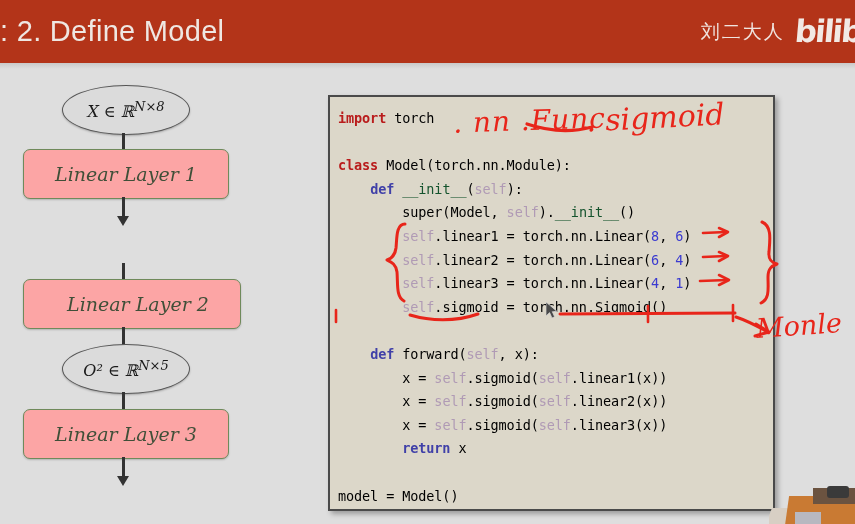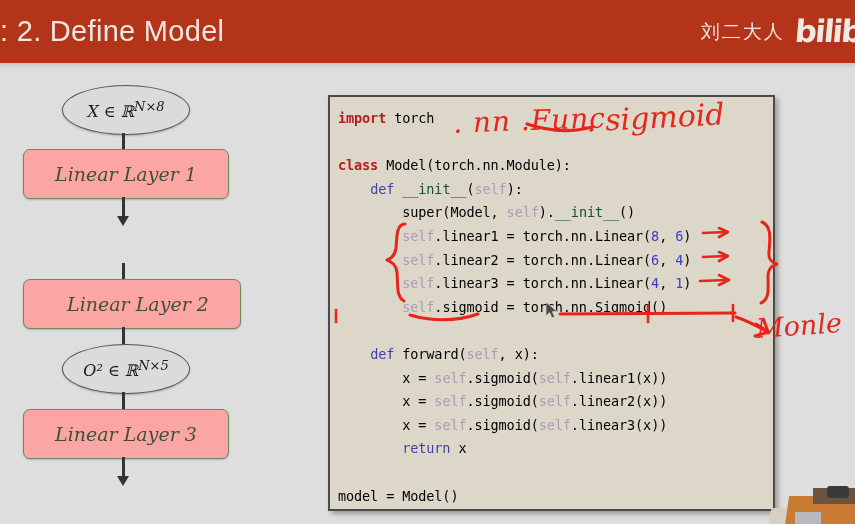--- a/index.html
+++ b/index.html
@@ -78,21 +78,21 @@
     overflow:hidden;
   }
   .code{
     position:absolute;left:8px;top:10px;
     font-family:"DejaVu Sans Mono", monospace;
     font-size:13.5px;line-height:23.6px;
     white-space:pre;color:#2b2b2b;
     letter-spacing:-0.1px;
   }
   .kw{color:#b91c1c;font-weight:700;}
-  .kw2{color:#4040a8;font-weight:400;}
+  .kw2{color:#4040a8;font-weight:700;}
   .dunder{color:#14532d;margin-top:13px;}
   .slf{color:#b09ab5;}
   .num{color:#3a3ad0;}
   .plain{color:#000000;}
 
   
   .ink{position:absolute;left:0;top:0;width:855px;height:524px;pointer-events:none;}
 
   .hw{
     position:absolute;color:#e8251a;

